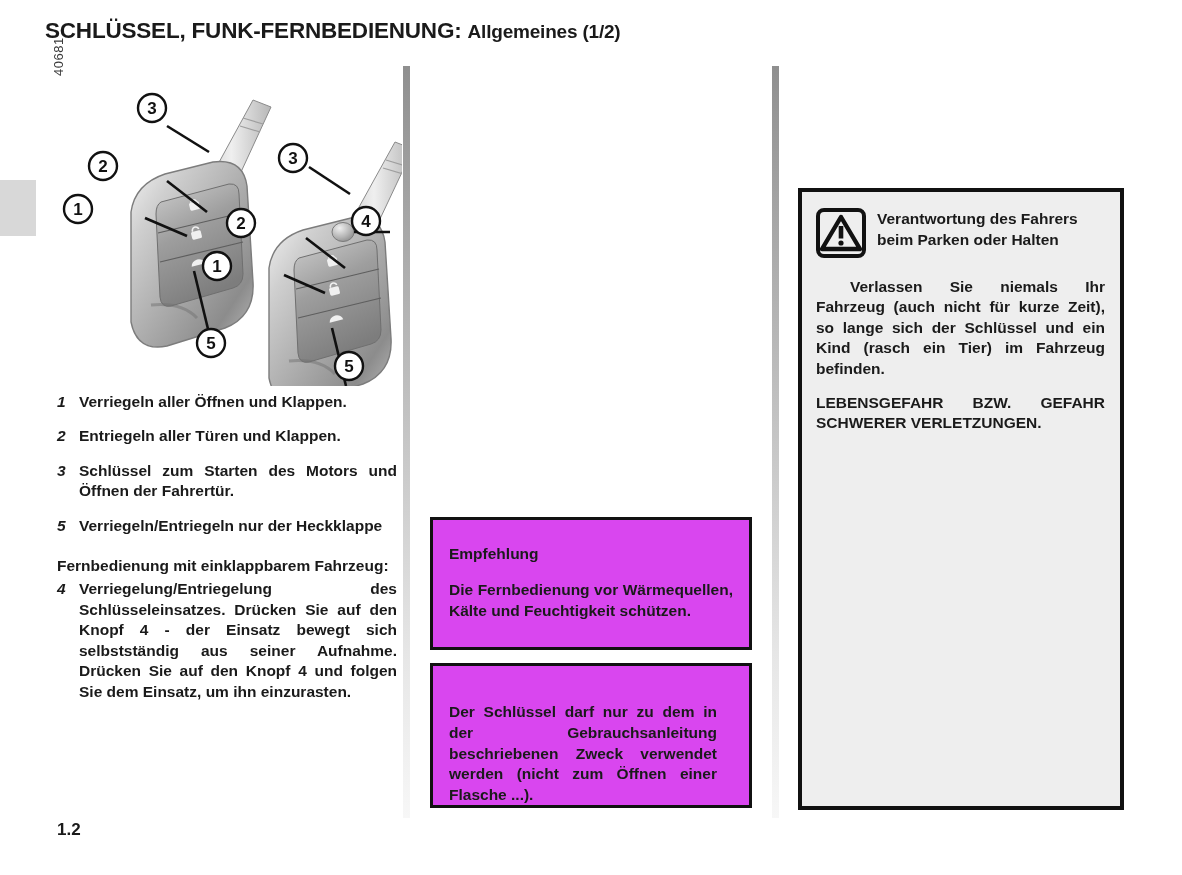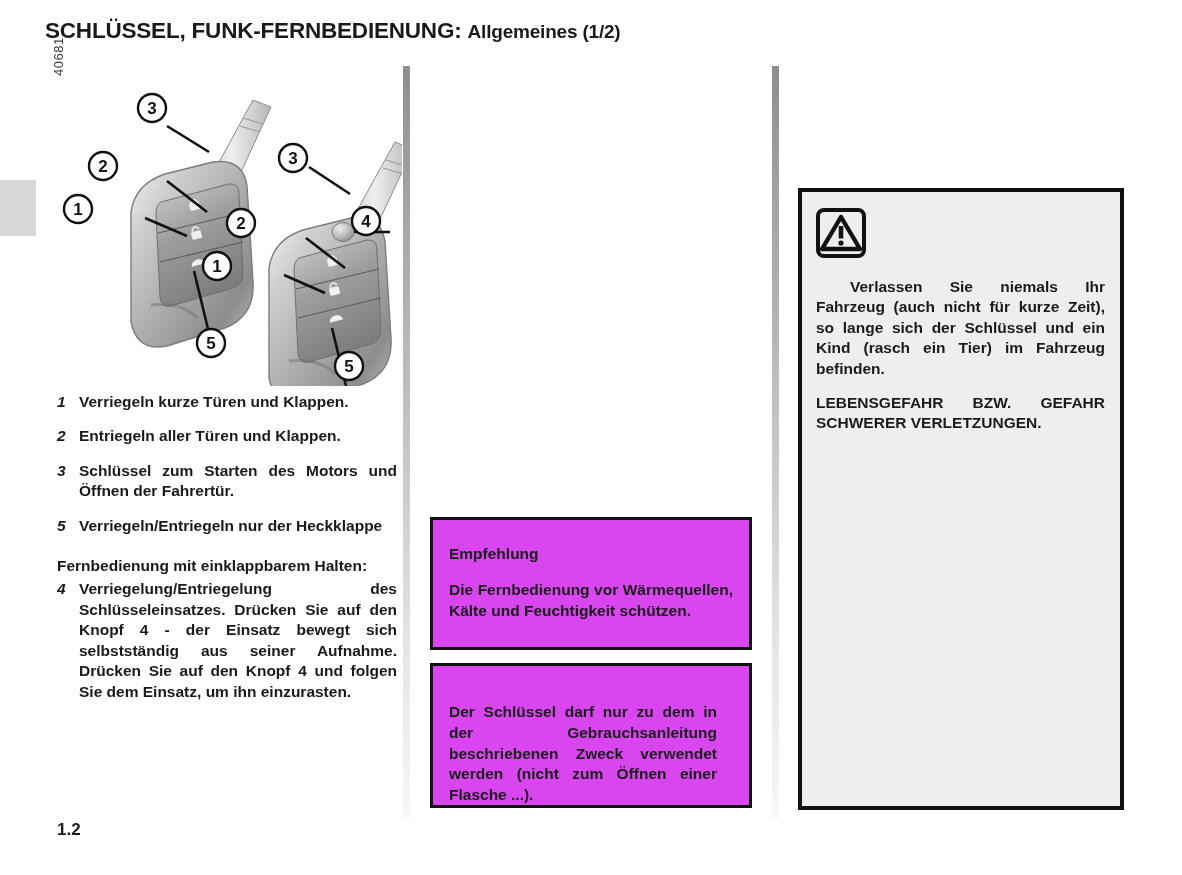--- a/index.html
+++ b/index.html
@@ -334,39 +334,39 @@
         <text x="292" y="306" fill="#111111">5</text>
       </g>
     </g>
   </svg>
 </div>
 
 <div class="left-col">
 
   <div class="num-item">
     <span class="num">1</span>
-    <span class="txt">Verriegeln kurze Türen und Klappen.</span>
+    <span class="txt">Verriegeln aller Öffnen und Klappen.</span>
   </div>
 
   <div class="num-item">
     <span class="num">2</span>
     <span class="txt">Entriegeln aller Türen und Klappen.</span>
   </div>
 
   <div class="num-item justified">
     <span class="num">3</span>
     <span class="txt">Schlüssel zum Starten des Motors und Öffnen der Fahrertür.</span>
   </div>
 
   <div class="num-item">
     <span class="num">5</span>
     <span class="txt">Verriegeln/Entriegeln nur der Heckklappe</span>
   </div>
 
-  <div class="sub-heading">Fernbedienung mit einklappbarem Halten:</div>
+  <div class="sub-heading">Fernbedienung mit einklappbarem Fahrzeug:</div>
 
   <div class="num-item justified">
     <span class="num">4</span>
     <span class="txt">Verriegelung/Entriegelung des Schlüsseleinsatzes. Drücken Sie auf den Knopf 4 - der Einsatz bewegt sich selbstständig aus seiner Aufnahme. Drücken Sie auf den Knopf 4 und folgen Sie dem Einsatz, um ihn einzurasten.</span>
   </div>
 </div>
 
 <div class="mid-box box-recommend">
   <div class="box-title">Empfehlung</div>
   <div class="box-text">Die Fernbedienung vor Wärmequellen, Kälte und Feuchtigkeit schützen.</div>
@@ -379,19 +379,20 @@
 <div class="warn-box">
   <div class="warn-head">
     <span class="warn-icon">
       <svg width="50" height="50" viewBox="0 0 50 50">
         <rect x="2" y="2" width="46" height="46" rx="6" ry="6" fill="none" stroke="#111111" stroke-width="4"></rect>
         <path d="M25 9 L44 41 L6 41 Z" fill="none" stroke="#111111" stroke-width="4.4" stroke-linejoin="round"></path>
         <rect x="22.7" y="18" width="4.6" height="12.5" fill="#111111"></rect>
         <circle cx="25" cy="35" r="2.6" fill="#111111"></circle>
       </svg>
     </span>
+    <span class="warn-title">Verantwortung des Fahrers beim Parken oder Halten</span>
   </div>
 
   <div class="warn-p first-indent">Verlassen Sie niemals Ihr Fahrzeug (auch nicht für kurze Zeit), so lange sich der Schlüssel und ein Kind (rasch ein Tier) im Fahrzeug befinden.</div>
   <div class="warn-p caps">LEBENSGEFAHR BZW. GEFAHR SCHWERER VERLETZUNGEN.</div>
 </div>
 
 <div class="page-number">1.2</div>
 
 </body></html>

